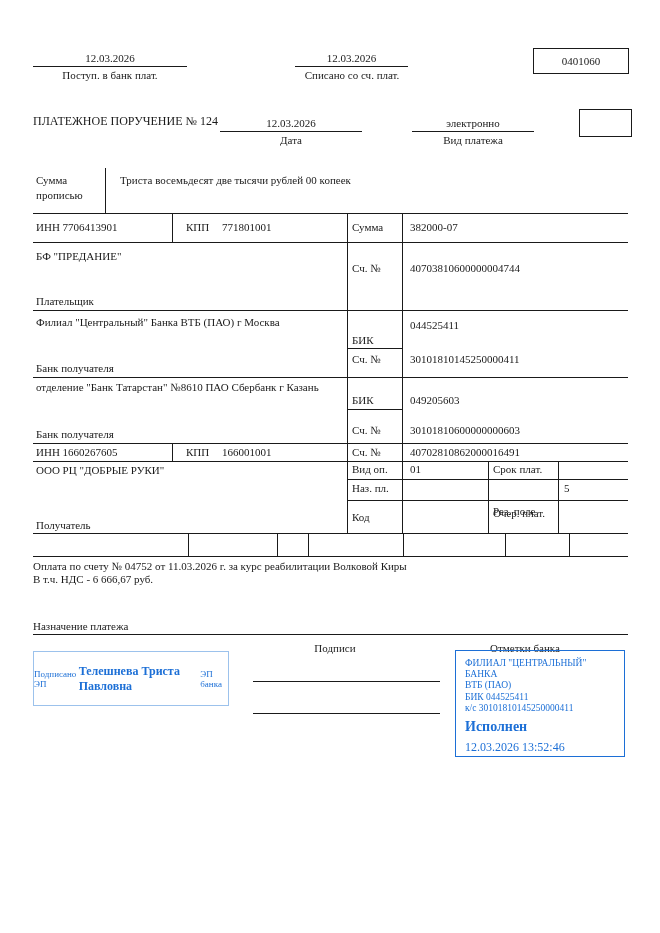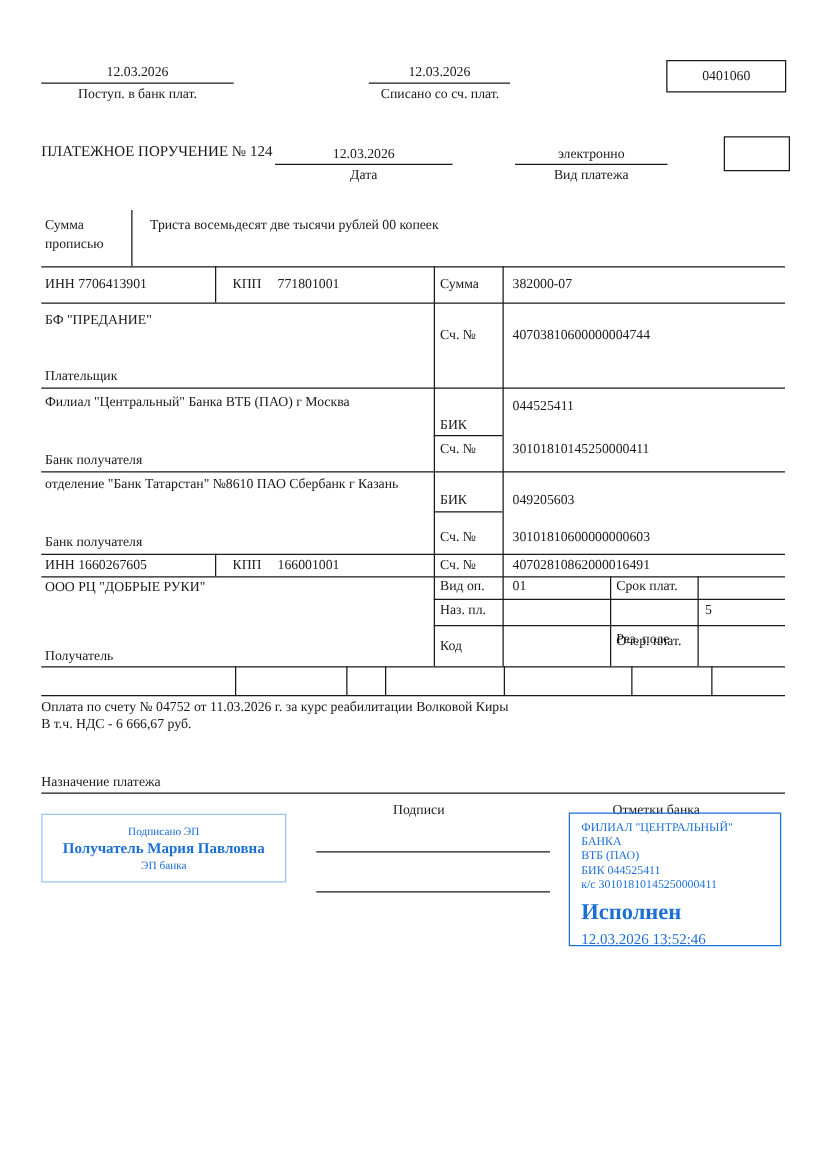--- a/index.html
+++ b/index.html
@@ -11,31 +11,31 @@
     border-radius:19px;
   }
   .t  { position:absolute; font-size:11px; line-height:1.15; white-space:nowrap; color:var(--ink); }
   .ctr{ text-align:center; }
   .hl { position:absolute; height:1px; background:var(--ink); }
   .vl { position:absolute; width:1px;  background:var(--ink); }
   .box{ position:absolute; border:1px solid var(--ink); background:#fff; }
   .fs12{ font-size:12px; }
   .ep {
     position:absolute; left:33px; top:651px; width:194px; height:53px;
-    border:1px solid var(--epborder); display:flex; flex-direction:column;
+    border:1px solid var(--epborder); display:flex; flex-direction:row;
     align-items:center; justify-content:center; gap:1px; color:var(--blue);
   }
   .ep .small{ font-size:9px; }
   .ep .name { font-size:12px; font-weight:bold; }
   .stamp{
     position:absolute; left:455px; top:650px; width:170px; height:107px;
     border:1.5px solid var(--blue); color:var(--blue); box-sizing:border-box;
     padding:7px 9px 0 9px; font-size:9.5px; line-height:1.18;
   }
-  .stamp .status{ font-size:18px; font-weight:bold; margin-top:5px; }
+  .stamp .status{ font-size:14px; font-weight:bold; margin-top:5px; }
   .stamp .time  { font-size:12px; margin-top:4px; }
   .codebox{
     position:absolute; left:533px; top:48px; width:94px; height:24px;
     border:1px solid var(--ink); display:flex; align-items:center; justify-content:center;
     font-size:11px;
   }
 </style>
 </head>
 <body>
 
@@ -139,21 +139,21 @@
   <div class="t" style="left:33px;top:560px;">Оплата по счету № 04752 от 11.03.2026 г. за курс реабилитации Волковой Киры</div>
   <div class="t" style="left:33px;top:573px;">В т.ч. НДС - 6 666,67 руб.</div>
   <div class="t" style="left:33px;top:620px;">Назначение платежа</div>
   <div class="hl" style="left:33px;top:634px;width:595px;"></div>
 
   <div class="t ctr" style="left:245px;top:642px;width:180px;">Подписи</div>
   <div class="t ctr" style="left:435px;top:642px;width:180px;">Отметки банка</div>
 
   <div class="ep">
     <div class="small">Подписано ЭП</div>
-    <div class="name">Получатель Мария Павловна</div>
+    <div class="name">Телешнева Триста Павловна</div>
     <div class="small">ЭП банка</div>
   </div>
 
   <div class="hl" style="left:253px;top:681px;width:187px;"></div>
   <div class="hl" style="left:253px;top:713px;width:187px;"></div>
 
   <div class="stamp">
     <div>ФИЛИАЛ "ЦЕНТРАЛЬНЫЙ" БАНКА</div>
     <div>ВТБ (ПАО)</div>
     <div>БИК 044525411</div>

